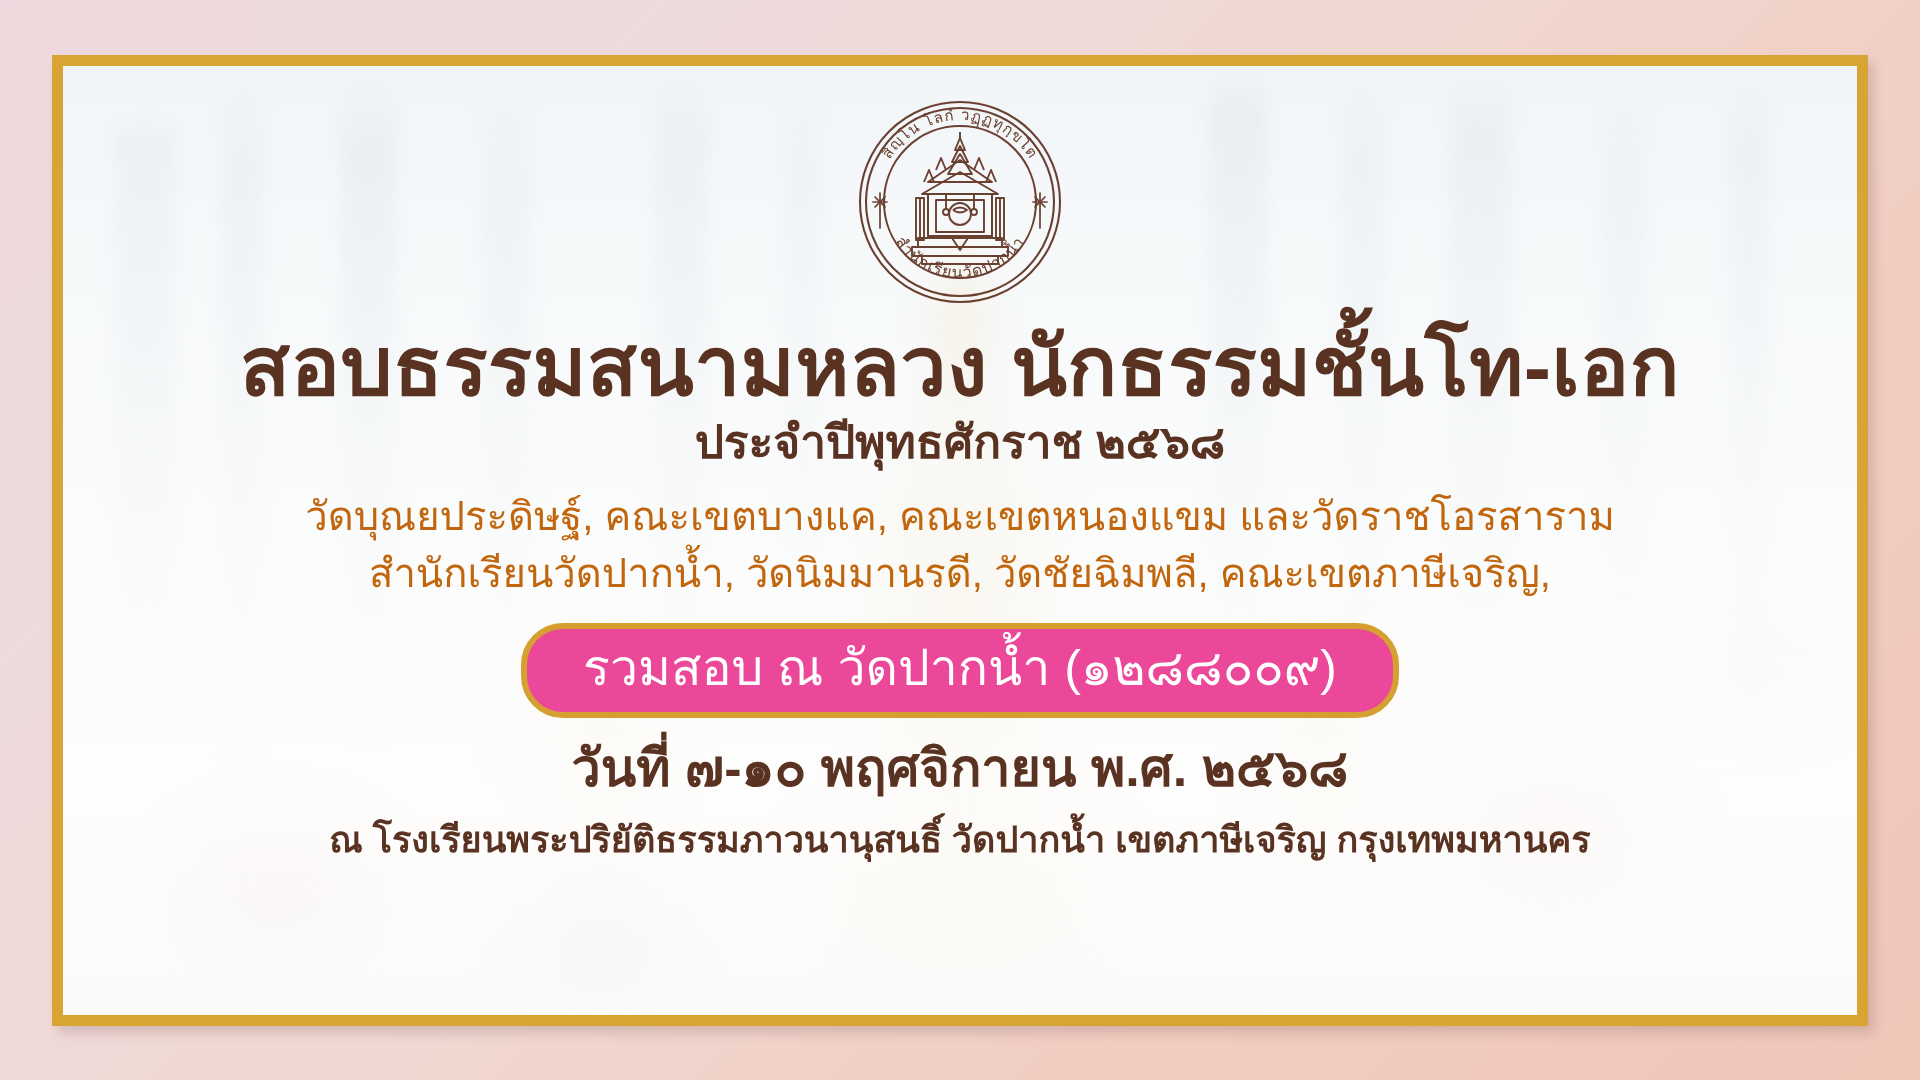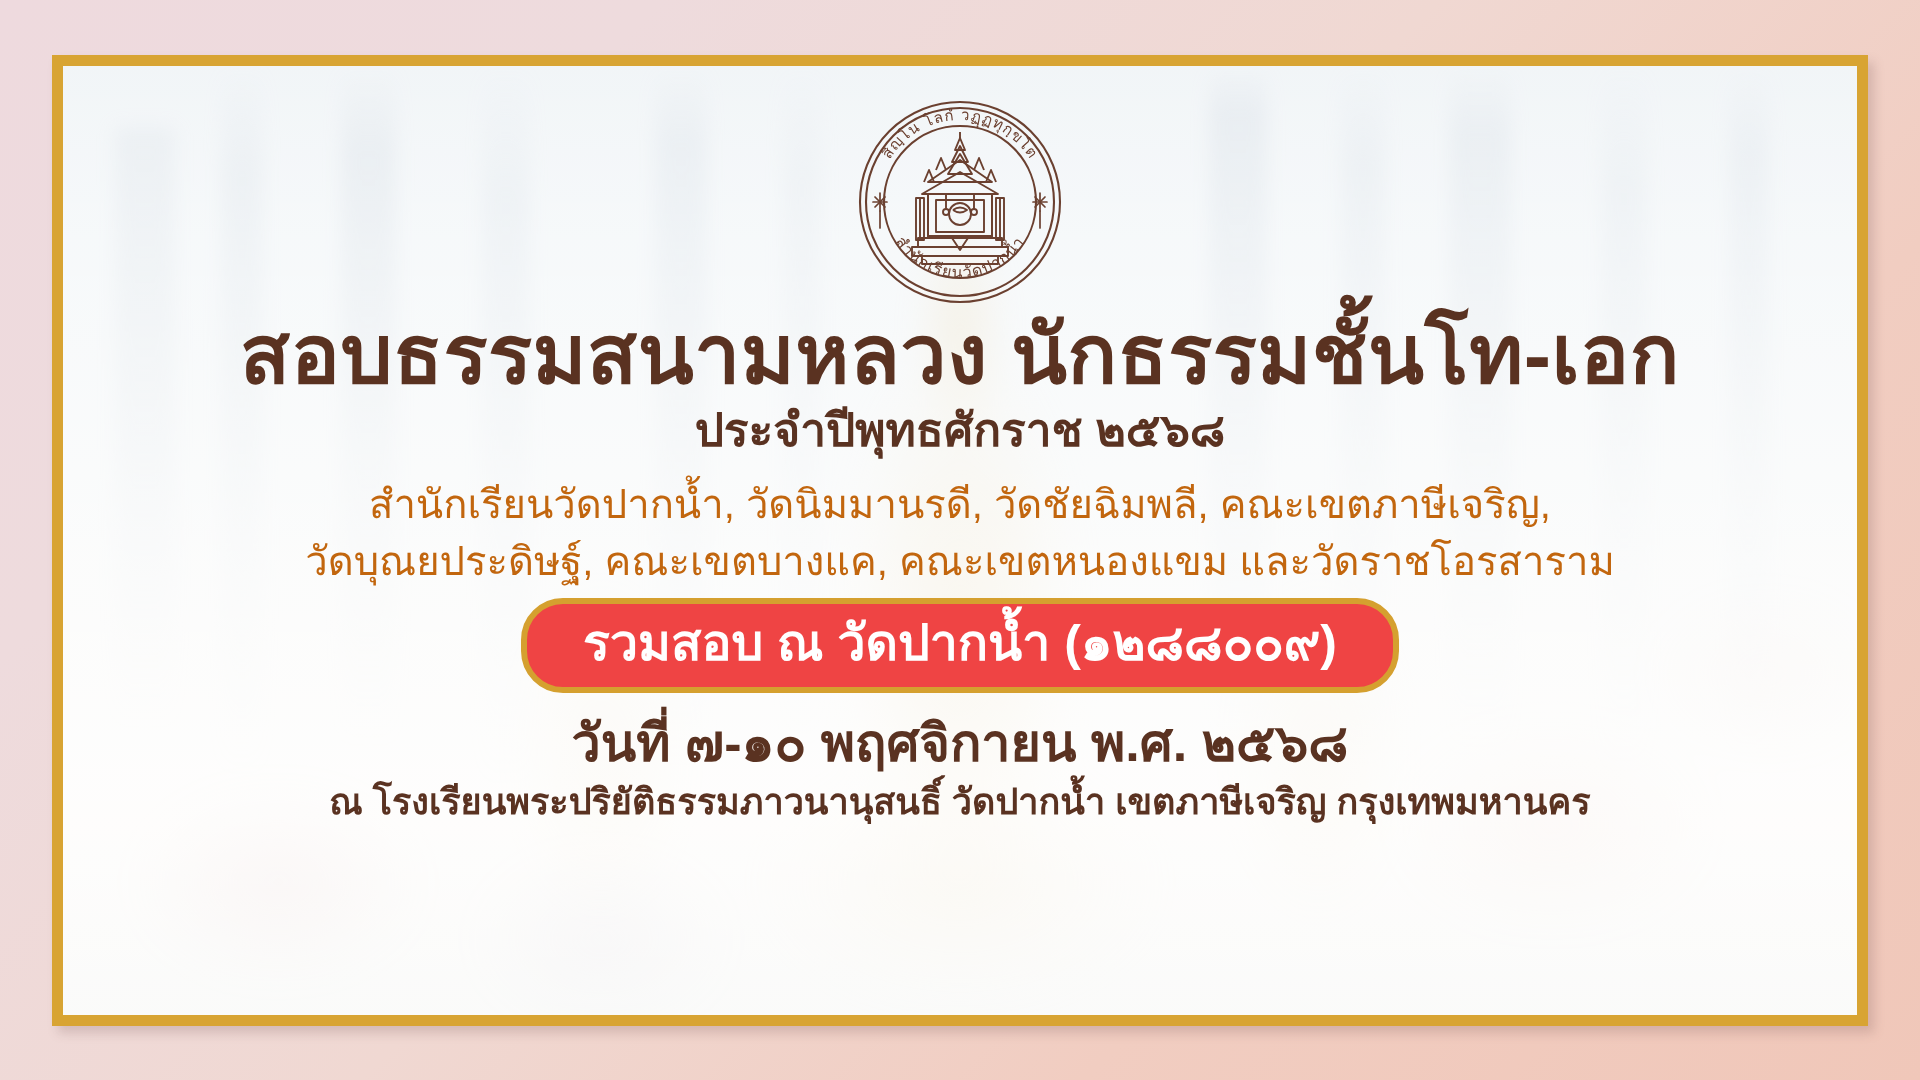--- a/index.html
+++ b/index.html
@@ -134,21 +134,21 @@
   
   #seal {
     margin-top: 32px;
     width: 208px;
     height: 208px;
     flex: none;
   }
   #seal svg { display: block; width: 208px; height: 208px; }
 
   .title-main {
-    margin-top: 6px;
+    margin-top: 18px;
     color: #5a3221;
     font-size: 82px;
     font-weight: 700;
     line-height: 1.04;
     letter-spacing: 0.5px;
     white-space: nowrap;
   }
 
   .title-sub {
     margin-top: 8px;
@@ -163,45 +163,45 @@
     margin-top: 20px;
     color: #c2660e;
     font-size: 40px;
     font-weight: 400;
     line-height: 1.42;
   }
   .orgs .org-line { white-space: nowrap; }
 
   
   #venue-pill {
-    margin-top: 9px;
-    background: #ef4444;
+    margin-top: 22px;
+    background: #ec4899;
     border: 6px solid #d5a02f;
     border-radius: 42px;
     padding: 11px 56px 16px 56px;
     color: #ffffff;
     font-size: 50px;
-    font-weight: 700;
+    font-weight: 400;
     line-height: 1.12;
     white-space: nowrap;
     box-sizing: border-box;
   }
 
   .date-line {
     margin-top: 22px;
     color: #5a3221;
     font-size: 52px;
     font-weight: 700;
     line-height: 1.1;
     white-space: nowrap;
     text-align: right;
   }
 
   .place-line {
-    margin-top: 8px;
+    margin-top: 21px;
     color: #5a3221;
     font-size: 36px;
     font-weight: 700;
     line-height: 1.15;
     white-space: nowrap;
   }
 </style>
 </head>
 <body>
 
@@ -291,22 +291,22 @@
               <path d="M96 140 L104 152 L112 140"></path>
             </g>
           </svg>
         </div>
 
         <div class="title-main">สอบธรรมสนามหลวง นักธรรมชั้นโท-เอก</div>
 
         <div class="title-sub">ประจำปีพุทธศักราช ๒๕๖๘</div>
 
         <div class="orgs">
+          <div class="org-line">วัดบุณยประดิษฐ์, คณะเขตบางแค, คณะเขตหนองแขม และวัดราชโอรสาราม</div>
           <div class="org-line">สำนักเรียนวัดปากน้ำ, วัดนิมมานรดี, วัดชัยฉิมพลี, คณะเขตภาษีเจริญ,</div>
-          <div class="org-line">วัดบุณยประดิษฐ์, คณะเขตบางแค, คณะเขตหนองแขม และวัดราชโอรสาราม</div>
         </div>
 
         <div id="venue-pill">รวมสอบ ณ วัดปากน้ำ (๑๒๘๘๐๐๙)</div>
 
         <div class="date-line">วันที่ ๗-๑๐ พฤศจิกายน พ.ศ. ๒๕๖๘</div>
 
         <div class="place-line">ณ โรงเรียนพระปริยัติธรรมภาวนานุสนธิ์ วัดปากน้ำ เขตภาษีเจริญ กรุงเทพมหานคร</div>
 
       </div>
     </div>

